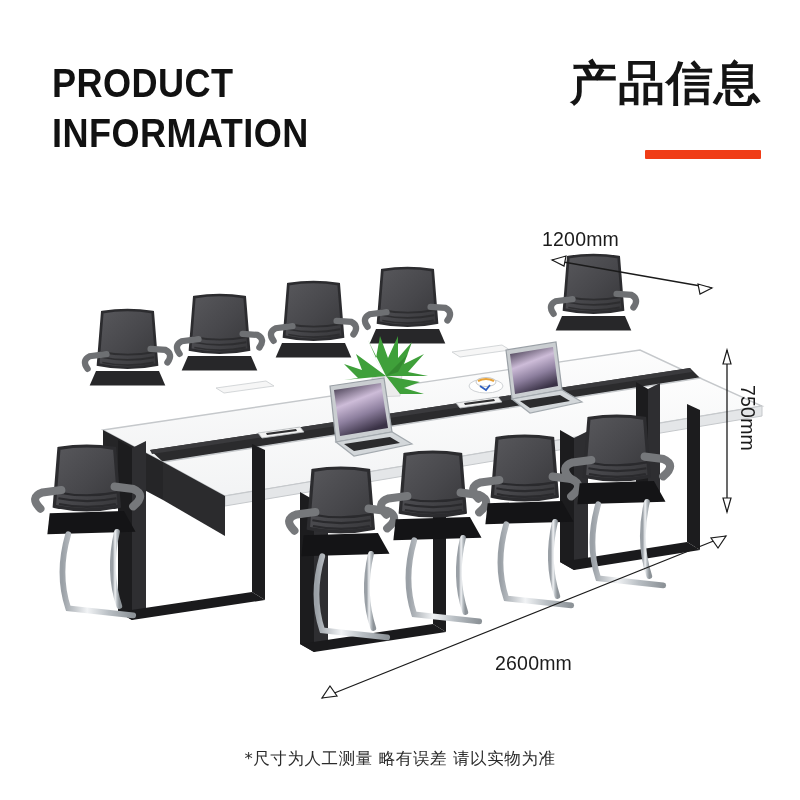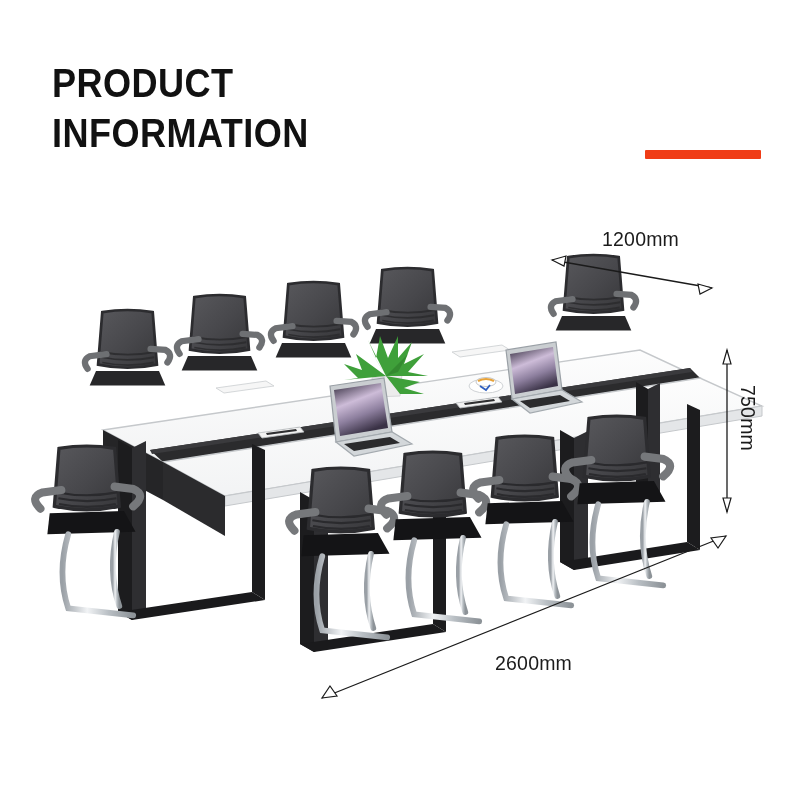--- a/index.html
+++ b/index.html
@@ -72,21 +72,21 @@
   
   .dim {
     position: absolute;
     color: #1b1b1b;
     font-size: 19.5px;
     font-weight: 400;
     letter-spacing: 0.2px;
     font-family: "Liberation Sans", "DejaVu Sans", sans-serif;
     white-space: nowrap;
   }
-  .dim-1200 { left: 602px; top: 228px; }
+  .dim-1200 { left: 542px; top: 228px; }
   .dim-2600 { left: 495px; top: 652px; }
   .dim-750  {
     left: 736px;
     top: 385px;
     writing-mode: vertical-rl;
     text-orientation: mixed;
   }
 
   
   .footer-note {
@@ -102,20 +102,21 @@
   }
 </style>
 </head>
 <body>
 
 <div id="page">
 
   <div class="title-en">PRODUCT
 INFORMATION</div>
 
+  <div class="title-cn">产品信息</div>
 
   <div class="accent-bar" id="accent-bar" style="background: rgb(240, 60, 22);"></div>
 
   <div id="scene">
     <svg width="800" height="530" viewBox="0 0 800 530" xmlns="http://www.w3.org/2000/svg">
       <defs>
         <linearGradient id="gScreen" x1="0" y1="0" x2="0.4" y2="1">
           <stop offset="0%" stop-color="#2b2436"></stop>
           <stop offset="42%" stop-color="#cdbcd8"></stop>
           <stop offset="70%" stop-color="#8d7f9e"></stop>
@@ -345,14 +346,15 @@
       </g>
     </svg>
   </div>
 
   <div class="dim dim-1200">1200mm</div>
 
   <div class="dim dim-750">750mm</div>
 
   <div class="dim dim-2600">2600mm</div>
 
+  <div class="footer-note">*尺寸为人工测量 略有误差 请以实物为准</div>
 
 </div>
 
 </body></html>

